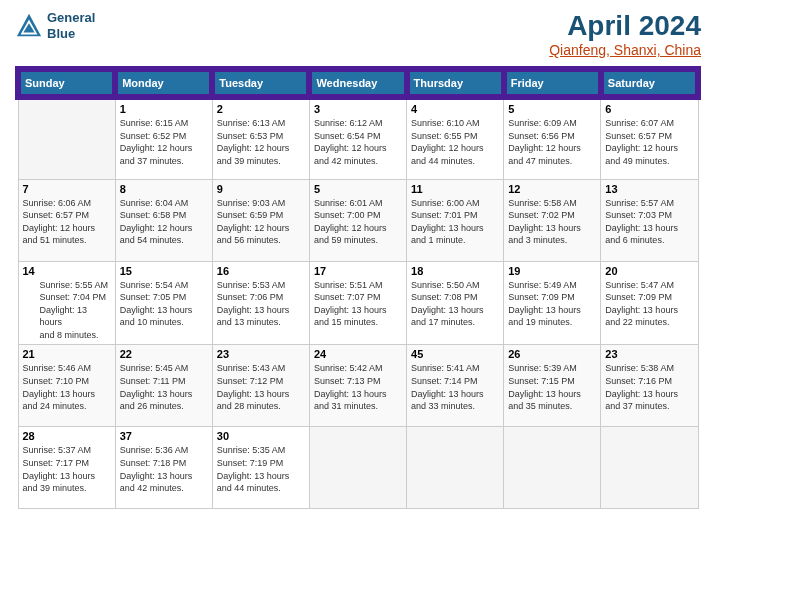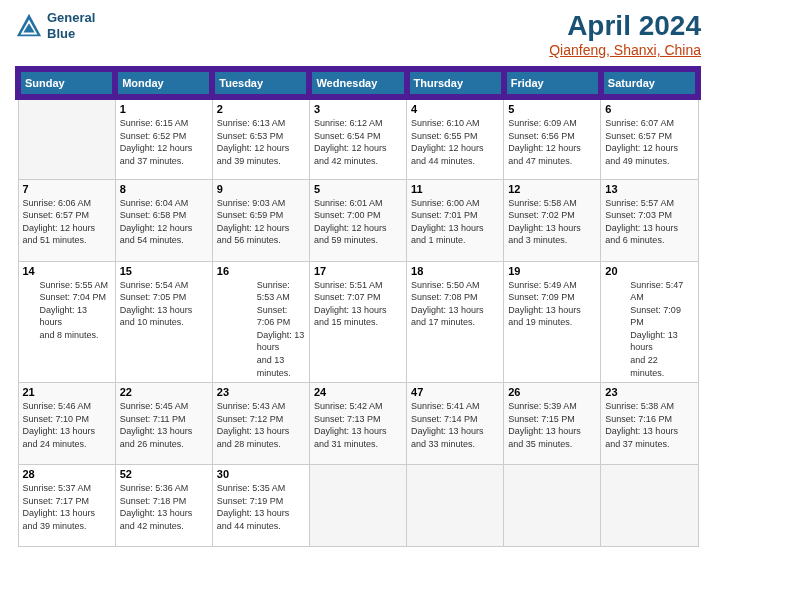--- a/index.html
+++ b/index.html
@@ -229,21 +229,21 @@
           </td>
           <td>
             <span class="day-num">15</span>
             <div class="day-info" style="white-space: pre-line;">Sunrise: 5:54 AM
 Sunset: 7:05 PM
 Daylight: 13 hours
 and 10 minutes.</div>
           </td>
           <td>
             <span class="day-num">16</span>
-            <div class="day-info" style="white-space: pre-line; margin-left: 40px;">Sunrise: 5:53 AM
+            <div class="day-info" style="white-space: pre-line;">Sunrise: 5:53 AM
 Sunset: 7:06 PM
 Daylight: 13 hours
 and 13 minutes.</div>
           </td>
           <td>
             <span class="day-num">17</span>
             <div class="day-info" style="white-space: pre-line;">Sunrise: 5:51 AM
 Sunset: 7:07 PM
 Daylight: 13 hours
 and 15 minutes.</div>
@@ -257,21 +257,21 @@
           </td>
           <td>
             <span class="day-num">19</span>
             <div class="day-info" style="white-space: pre-line;">Sunrise: 5:49 AM
 Sunset: 7:09 PM
 Daylight: 13 hours
 and 19 minutes.</div>
           </td>
           <td>
             <span class="day-num">20</span>
-            <div class="day-info" style="white-space: pre-line; margin-left: 25px;">Sunrise: 5:47 AM
+            <div class="day-info" style="white-space: pre-line;">Sunrise: 5:47 AM
 Sunset: 7:09 PM
 Daylight: 13 hours
 and 22 minutes.</div>
           </td>
         </tr>
         <tr>
           <td>
             <span class="day-num">21</span>
             <div class="day-info" style="white-space: pre-line;">Sunrise: 5:46 AM
 Sunset: 7:10 PM
@@ -293,21 +293,21 @@
 and 28 minutes.</div>
           </td>
           <td>
             <span class="day-num">24</span>
             <div class="day-info" style="white-space: pre-line;">Sunrise: 5:42 AM
 Sunset: 7:13 PM
 Daylight: 13 hours
 and 31 minutes.</div>
           </td>
           <td>
-            <span class="day-num">47</span>
+            <span class="day-num">45</span>
             <div class="day-info" style="white-space: pre-line;">Sunrise: 5:41 AM
 Sunset: 7:14 PM
 Daylight: 13 hours
 and 33 minutes.</div>
           </td>
           <td>
             <span class="day-num">26</span>
             <div class="day-info" style="white-space: pre-line;">Sunrise: 5:39 AM
 Sunset: 7:15 PM
 Daylight: 13 hours
@@ -323,21 +323,21 @@
         </tr>
         <tr>
           <td>
             <span class="day-num">28</span>
             <div class="day-info" style="white-space: pre-line;">Sunrise: 5:37 AM
 Sunset: 7:17 PM
 Daylight: 13 hours
 and 39 minutes.</div>
           </td>
           <td>
-            <span class="day-num">52</span>
+            <span class="day-num">37</span>
             <div class="day-info" style="white-space: pre-line;">Sunrise: 5:36 AM
 Sunset: 7:18 PM
 Daylight: 13 hours
 and 42 minutes.</div>
           </td>
           <td>
             <span class="day-num">30</span>
             <div class="day-info" style="white-space: pre-line;">Sunrise: 5:35 AM
 Sunset: 7:19 PM
 Daylight: 13 hours

